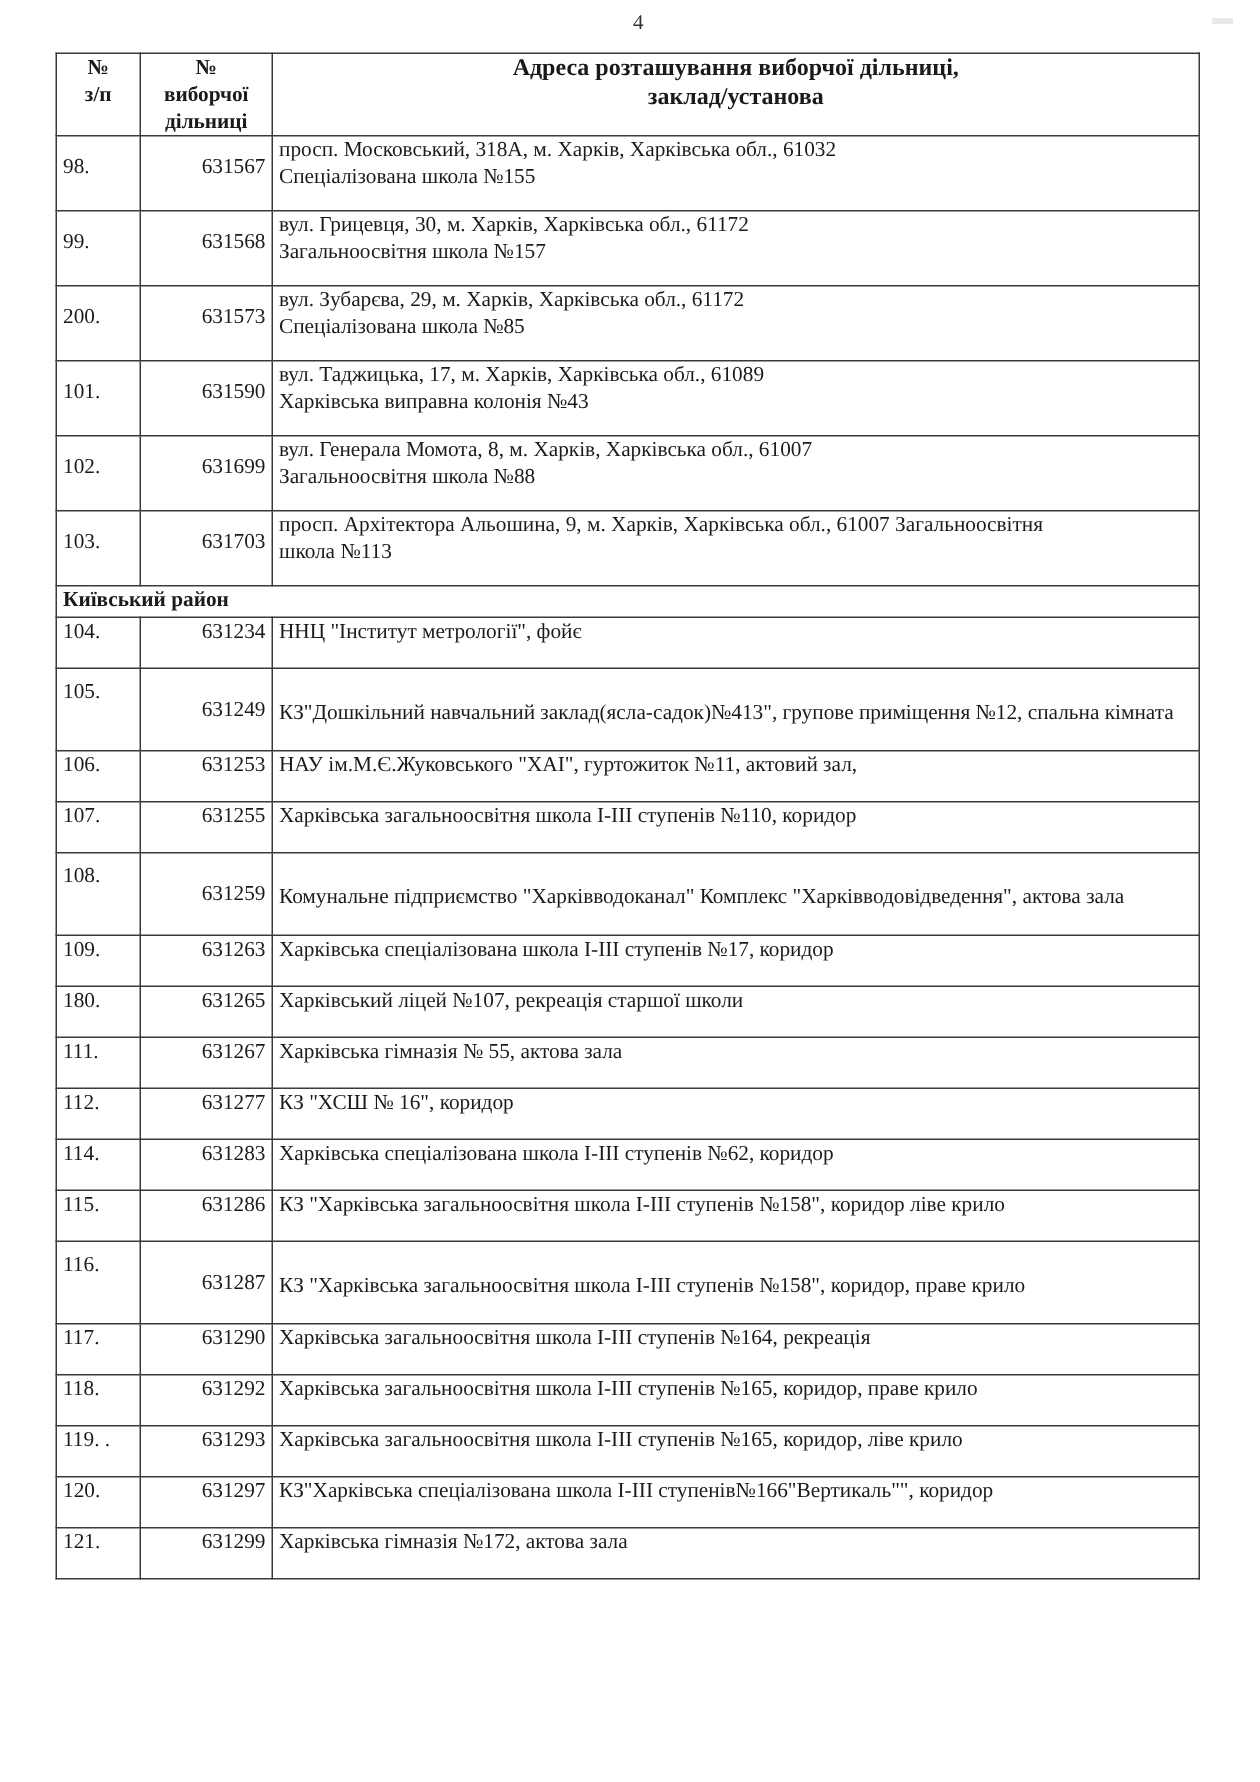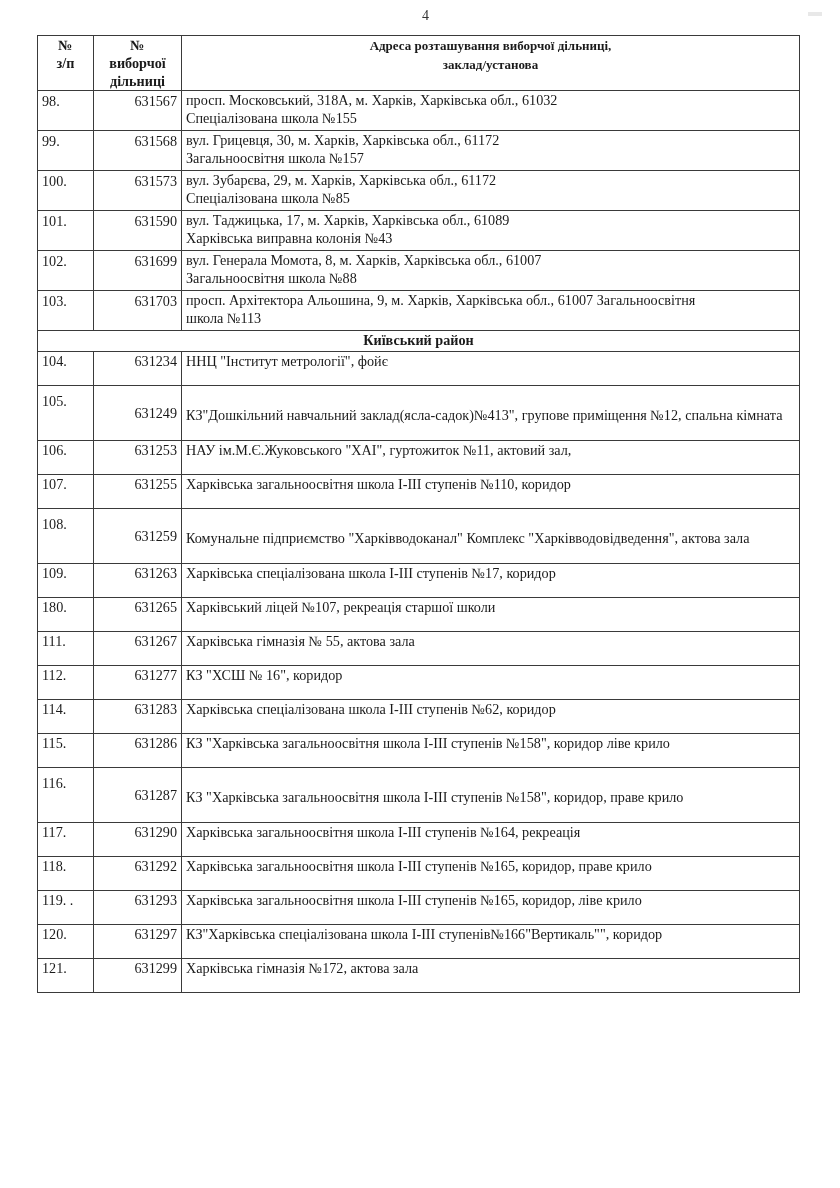--- a/index.html
+++ b/index.html
@@ -27,26 +27,26 @@
     table.doc td, table.doc th {
       border: 1.3px solid #3a3a3a;
       padding: 0 4px;
       vertical-align: top;
     }
     table.doc col.c1 { width: 56px; }
     table.doc col.c2 { width: 88px; }
     table.doc col.c3 { width: auto; }
     th { font-weight: bold; text-align: center; vertical-align: middle; }
     th.h1 { padding-top: 2px; padding-bottom: 2px; }
-    th.h3 { vertical-align: top; padding-top: 6px; font-size: 13px; line-height: 19px; }
+    th.h3 { vertical-align: top; padding-top: 6px; font-size: 16px; line-height: 19px; }
     td.num { text-align: left; padding-left: 2px; }
     td.code { text-align: right; }
     .tr-addr td { padding-top: 2px; padding-bottom: 2px; height: 38px; }
-    .tr-addr td.num, .tr-addr td.code { padding-top: 1px; }
-    .tr-sec td { text-align: center; font-weight: bold; height: 20px; padding: 0; margin-top: 20px; }
+    .tr-addr td.num, .tr-addr td.code { padding-top: 11px; }
+    .tr-sec td { text-align: left; font-weight: bold; height: 20px; padding: 0; margin-top: 20px; }
     .tr-one td { height: 33px; vertical-align: middle; }
     .tr-two td { height: 48px; }
     .tr-two td.num { vertical-align: top; padding-top: 6px; }
     .tr-two td.code { vertical-align: middle; }
     .tr-two td.desc { vertical-align: middle; padding-top: 4px; }
     .hdr-line { display: block; }
   </style>
 </head>
 <body>
 
@@ -87,21 +87,21 @@
       </tr>
       <tr class="tr-addr">
         <td class="num">99.</td>
         <td class="code">631568</td>
         <td class="desc">
           <span class="hdr-line">вул. Грицевця, 30, м. Харків, Харківська обл., 61172</span>
           <span class="hdr-line">Загальноосвітня школа  №157</span>
         </td>
       </tr>
       <tr class="tr-addr">
-        <td class="num">100.</td>
+        <td class="num">200.</td>
         <td class="code">631573</td>
         <td class="desc">
           <span class="hdr-line">вул. Зубарєва, 29, м. Харків, Харківська обл., 61172</span>
           <span class="hdr-line">Спеціалізована школа №85</span>
         </td>
       </tr>
       <tr class="tr-addr">
         <td class="num">101.</td>
         <td class="code">631590</td>
         <td class="desc">

